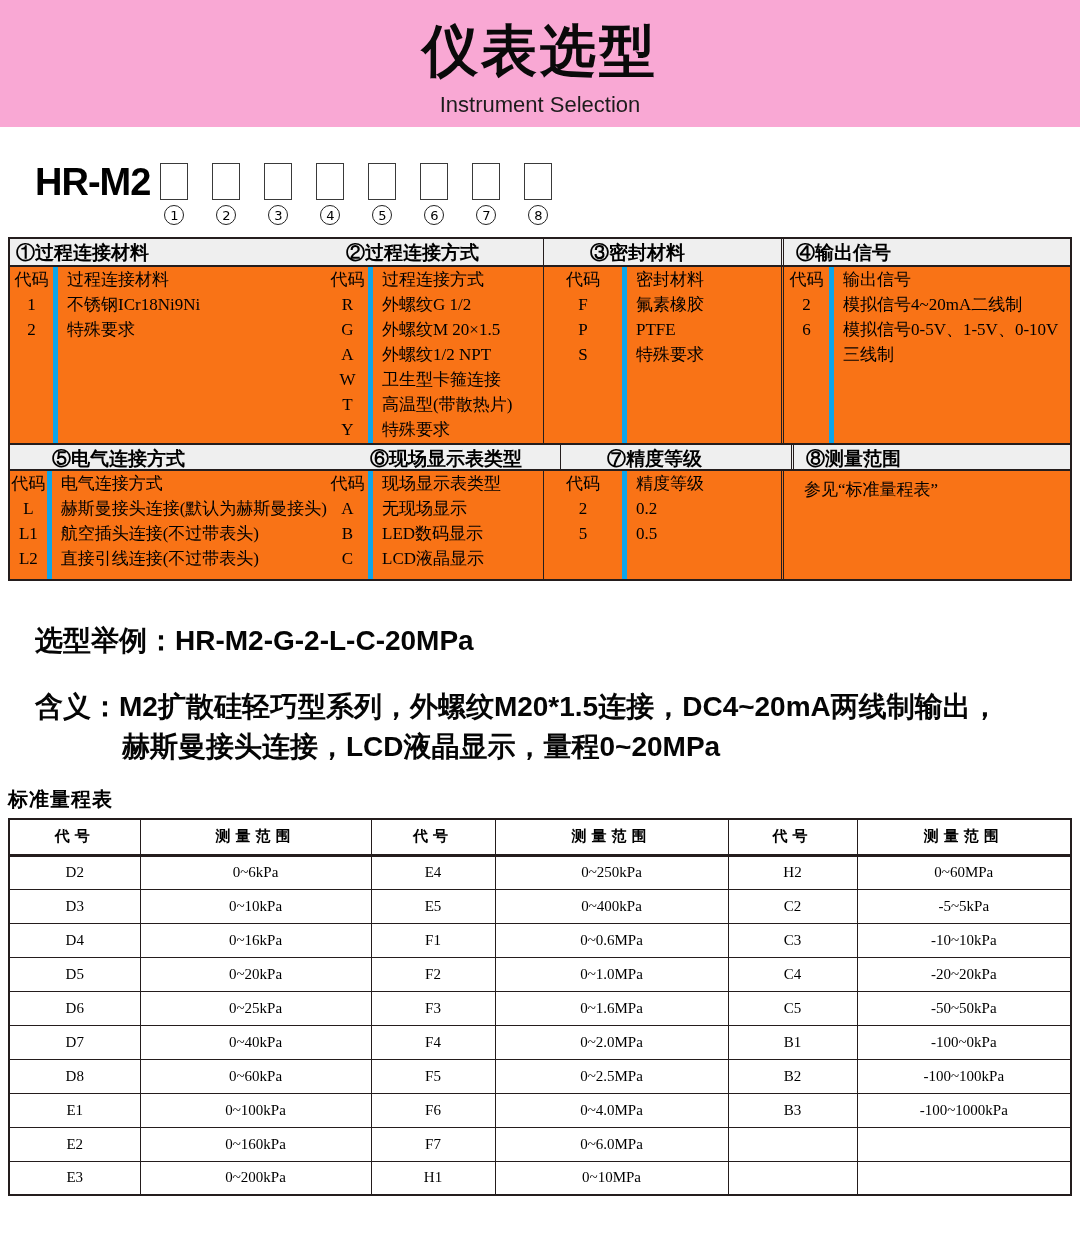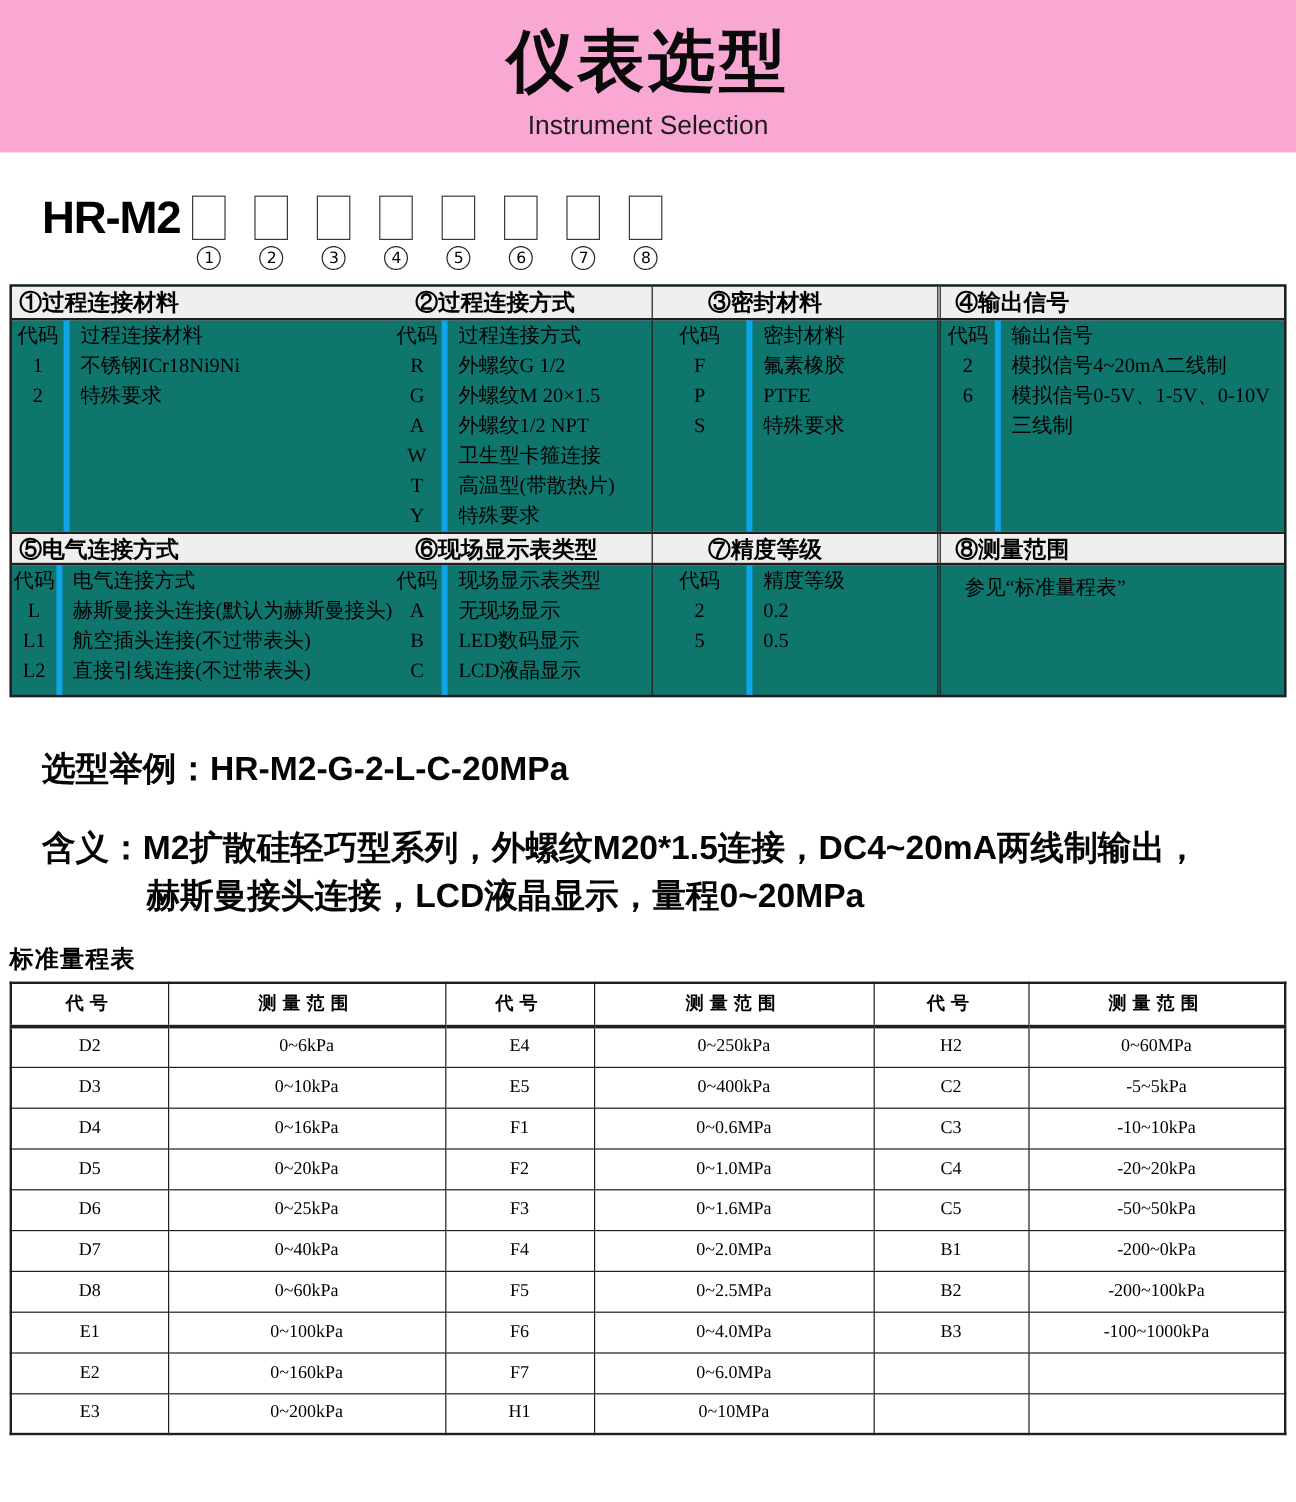--- a/index.html
+++ b/index.html
@@ -15,24 +15,24 @@
 
   
   .model-row { position:absolute; left:35px; top:163px; display:flex; align-items:flex-start; }
   .model-prefix { font-size:38px; font-weight:700; letter-spacing:-1px; line-height:38px; margin-right:10px; }
   .slot { width:28px; margin-right:24px; text-align:center; }
   .slot-box { width:28px; height:37px; border:1.5px solid #3a3a3a; background:#fff; }
   .slot-num { display:inline-block; margin-top:5px; width:20px; height:20px; border:1px solid #222;
               border-radius:50%; line-height:19px; font-size:13px; font-family:"DejaVu Sans",sans-serif; }
 
   
-  .sel-table { position:absolute; left:8px; top:237px; width:1064px; border:2px solid #241d1d; background:#0f766e; }
+  .sel-table { position:absolute; left:8px; top:237px; width:1064px; border:2px solid #241d1d; background:#f97316; }
   .sel-hrow { display:flex; height:28px; line-height:28px; background:#efefef;
               border-bottom:2px solid #241d1d; font-weight:700; font-size:19px; }
-  .sel-hrow.second { border-top:2px solid #241d1d; }
+  .sel-hrow.second { border-top:2px solid #241d1d;padding-left:36px; }
   .hc1 { width:336px; padding-left:6px; }
   .hc2 { width:197px; }
   .hc3 { width:238px; border-left:1px solid #241d1d; padding-left:46px; }
   .hc4 { width:289px; border-left:3px double #241d1d; padding-left:12px; }
   .sel-brow { display:flex; font-family:"Liberation Serif", serif; font-size:17px; }
   .sel-brow.first  { height:176px; }
   .sel-brow.second { height:108px; }
   .sec { display:flex; }
   .sec-a { width:317px; }
   .sec-b { width:216px; }
@@ -298,29 +298,29 @@
       <td>0~1.6MPa</td>
       <td>C5</td>
       <td>-50~50kPa</td>
     </tr>
     <tr>
       <td>D7</td>
       <td>0~40kPa</td>
       <td>F4</td>
       <td>0~2.0MPa</td>
       <td>B1</td>
-      <td>-200~0kPa</td>
+      <td>-100~0kPa</td>
     </tr>
     <tr>
       <td>D8</td>
       <td>0~60kPa</td>
       <td>F5</td>
       <td>0~2.5MPa</td>
       <td>B2</td>
-      <td>-200~100kPa</td>
+      <td>-100~100kPa</td>
     </tr>
     <tr>
       <td>E1</td>
       <td>0~100kPa</td>
       <td>F6</td>
       <td>0~4.0MPa</td>
       <td>B3</td>
       <td>-100~1000kPa</td>
     </tr>
     <tr>

